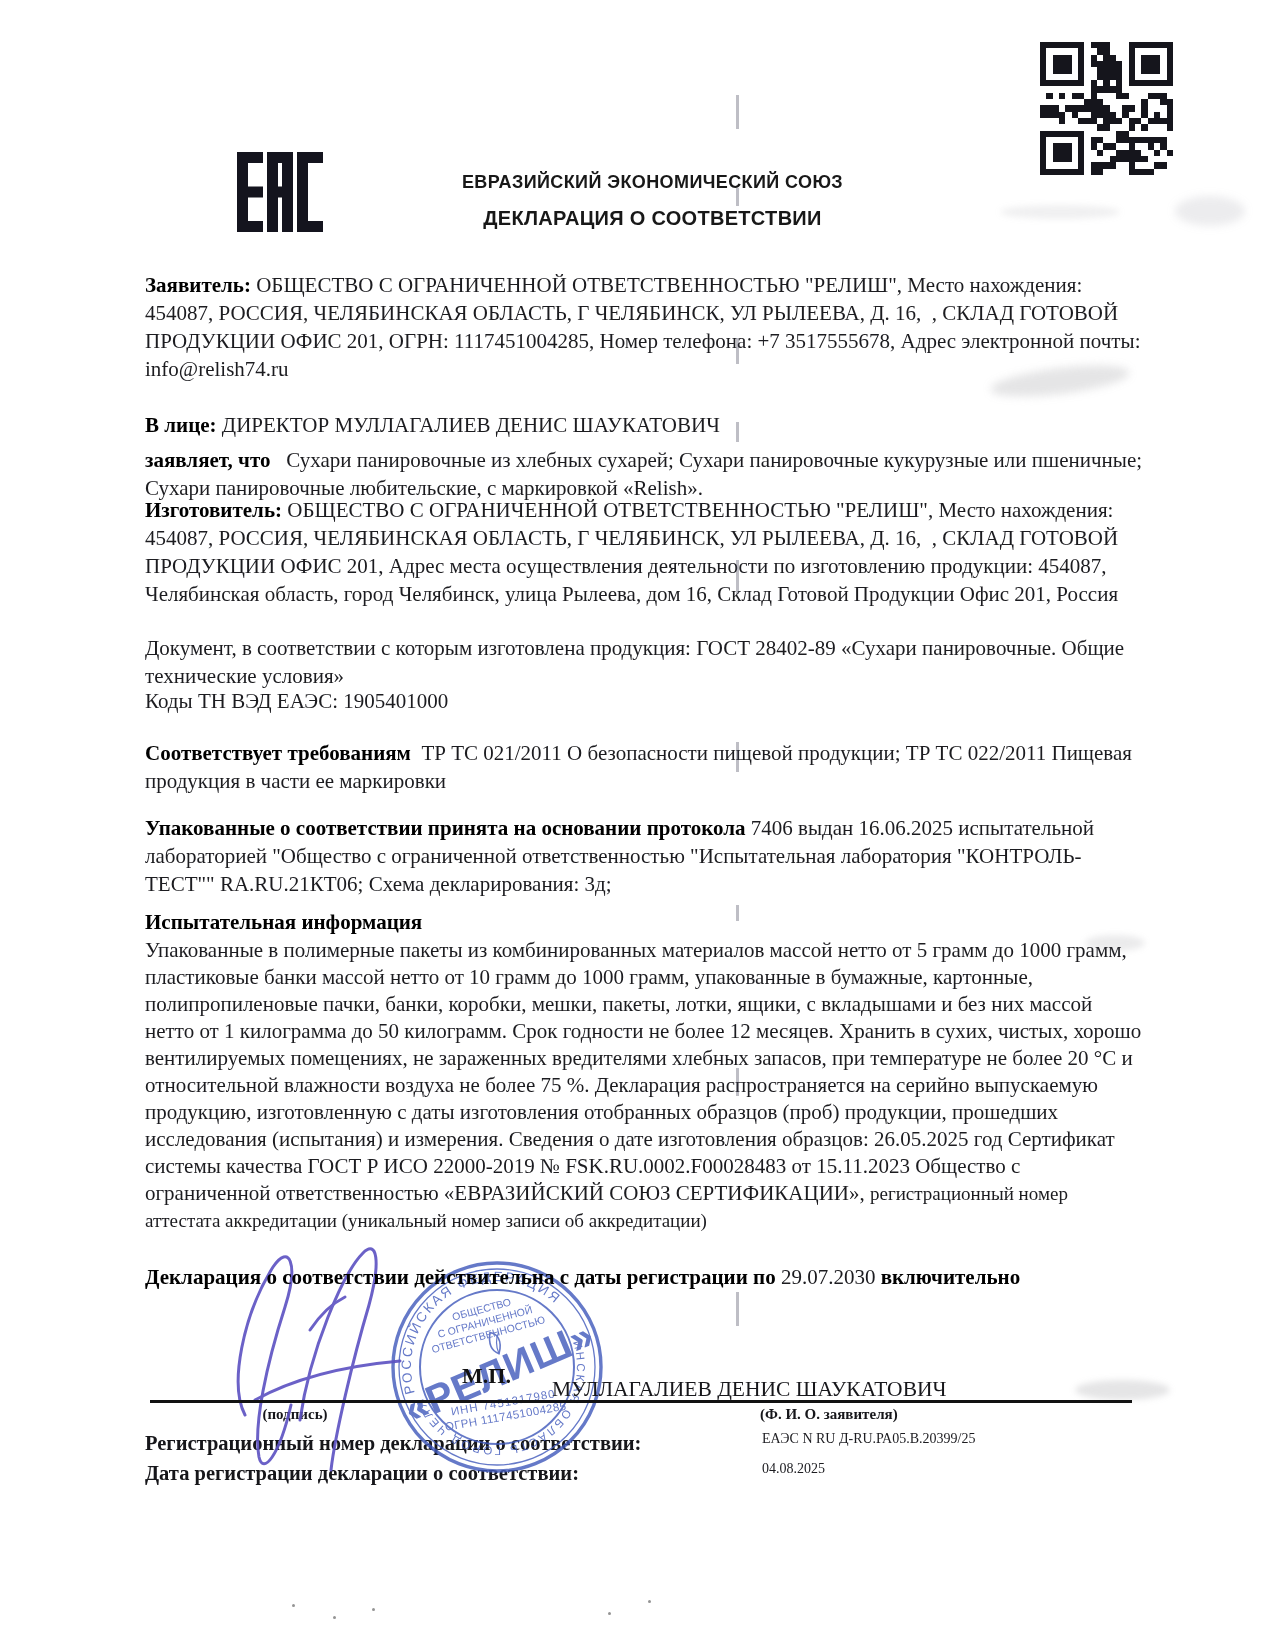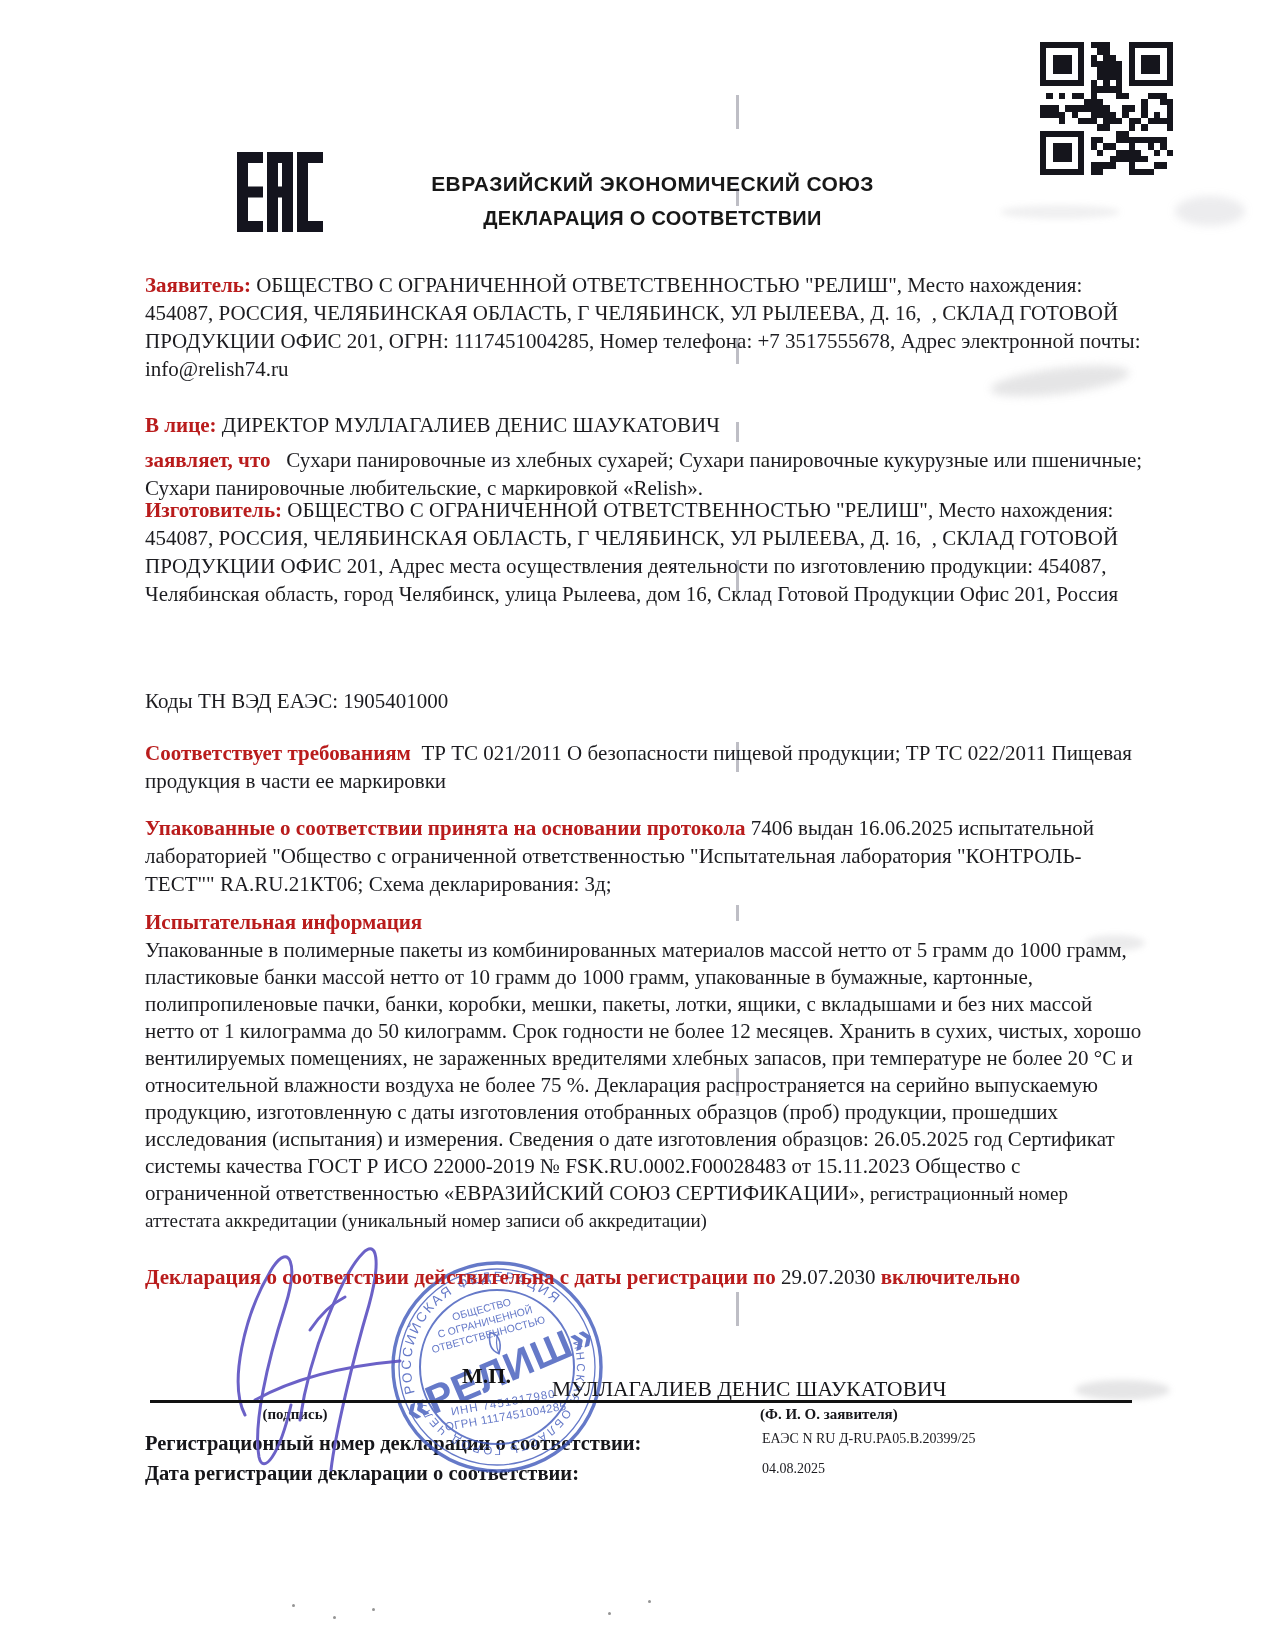--- a/index.html
+++ b/index.html
@@ -1,24 +1,24 @@
 <!DOCTYPE html>
 <html><head>
 <meta charset="utf-8">
 <style>
   html,body{margin:0;padding:0;background:#e8e8e8;}
   #page{position:relative;width:1275px;height:1650px;background:#ffffff;overflow:hidden;
         font-family:"Liberation Serif","DejaVu Serif",serif;color:#1c1c20;}
   .para{position:absolute;left:145px;width:998px;font-size:21px;line-height:28px;
         white-space:pre-wrap;color:#1c1c20;}
-  .para b{font-weight:bold;color:#b91c1c;margin-top:36px;}
+  .para b{font-weight:bold;color:#000000;margin-top:36px;}
   .tight{line-height:27px;}
   .head{position:absolute;left:170px;width:965px;text-align:center;
         font-family:"Liberation Sans","DejaVu Sans",sans-serif;font-weight:bold;color:#181818;}
-  .h1{top:172px;font-size:21px;letter-spacing:.4px;}
+  .h1{top:172px;font-size:18px;letter-spacing:.4px;}
   .h2{top:207px;font-size:20px;letter-spacing:.3px;}
   .small-note{font-size:19px;}
   .blabel{position:absolute;font-weight:bold;font-size:20.5px;color:#16161a;white-space:nowrap;}
   .bvalue{position:absolute;font-size:14px;color:#1c1c20;white-space:nowrap;}
   .caption{position:absolute;font-weight:bold;font-size:15px;color:#16161a;}
   .sigline{position:absolute;left:150px;top:1400px;width:982px;height:2.5px;background:#121212;z-index:10;}
   .mp{position:absolute;left:462px;top:1363px;font-weight:bold;font-size:22px;z-index:12;color:#111;}
   .fio-name{position:absolute;left:552px;top:1377px;font-size:21.5px;z-index:12;white-space:nowrap;color:#17171b;}
   #stamp{position:absolute;left:385px;top:1255px;width:224px;height:224px;z-index:5;
          font-family:"Liberation Sans","DejaVu Sans",sans-serif;}
@@ -290,20 +290,21 @@
   <div class="head h2">ДЕКЛАРАЦИЯ О СООТВЕТСТВИИ</div>
 
   <div class="para" style="top:271px"><b>Заявитель:</b><span> ОБЩЕСТВО С ОГРАНИЧЕННОЙ ОТВЕТСТВЕННОСТЬЮ "РЕЛИШ", Место нахождения: 454087, РОССИЯ, ЧЕЛЯБИНСКАЯ ОБЛАСТЬ, Г ЧЕЛЯБИНСК, УЛ РЫЛЕЕВА, Д. 16,  , СКЛАД ГОТОВОЙ ПРОДУКЦИИ ОФИС 201, ОГРН: 1117451004285, Номер телефона: +7 3517555678, Адрес электронной почты: info@relish74.ru</span></div>
 
   <div class="para" style="top:411px"><b>В лице:</b><span> ДИРЕКТОР МУЛЛАГАЛИЕВ ДЕНИС ШАУКАТОВИЧ</span></div>
 
   <div class="para" style="top:446px"><b>заявляет, что</b><span>   Сухари панировочные из хлебных сухарей; Сухари панировочные кукурузные или пшеничные; Сухари панировочные любительские, с маркировкой «Relish».</span></div>
 
   <div class="para" style="top:496px"><b>Изготовитель:</b><span> ОБЩЕСТВО С ОГРАНИЧЕННОЙ ОТВЕТСТВЕННОСТЬЮ "РЕЛИШ", Место нахождения: 454087, РОССИЯ, ЧЕЛЯБИНСКАЯ ОБЛАСТЬ, Г ЧЕЛЯБИНСК, УЛ РЫЛЕЕВА, Д. 16,  , СКЛАД ГОТОВОЙ ПРОДУКЦИИ ОФИС 201, Адрес места осуществления деятельности по изготовлению продукции: 454087, Челябинская область, город Челябинск, улица Рылеева, дом 16, Склад Готовой Продукции Офис 201, Россия</span></div>
 
+  <div class="para" style="top:634px">Документ, в соответствии с которым изготовлена продукция: ГОСТ 28402-89 «Сухари панировочные. Общие технические условия»</div>
 
   <div class="para" style="top:687px">Коды ТН ВЭД ЕАЭС: 1905401000</div>
 
   <div class="para" style="top:739px"><b>Соответствует требованиям</b><span>  ТР ТС 021/2011 О безопасности пищевой продукции; ТР ТС 022/2011 Пищевая продукция в части ее маркировки</span></div>
 
   <div class="para" style="top:814px"><b>Упакованные о соответствии принята на основании протокола</b><span> 7406 выдан 16.06.2025 испытательной лабораторией "Общество с ограниченной ответственностью "Испытательная лаборатория "КОНТРОЛЬ-ТЕСТ"" RA.RU.21КТ06; Схема декларирования: 3д;</span></div>
 
   <div class="para" style="top:908px"><b>Испытательная информация</b></div>
   <div class="para tight" style="top:937px"><span>Упакованные в полимерные пакеты из комбинированных материалов массой нетто от 5 грамм до 1000 грамм, пластиковые банки массой нетто от 10 грамм до 1000 грамм, упакованные в бумажные, картонные, полипропиленовые пачки, банки, коробки, мешки, пакеты, лотки, ящики, с вкладышами и без них массой нетто от 1 килограмма до 50 килограмм. Срок годности не более 12 месяцев. Хранить в сухих, чистых, хорошо вентилируемых помещениях, не зараженных вредителями хлебных запасов, при температуре не более 20 °С и относительной влажности воздуха не более 75 %. Декларация распространяется на серийно выпускаемую продукцию, изготовленную с даты изготовления отобранных образцов (проб) продукции, прошедших исследования (испытания) и измерения. Сведения о дате изготовления образцов: 26.05.2025 год Сертификат системы качества ГОСТ Р ИСО 22000-2019 № FSK.RU.0002.F00028483 от 15.11.2023 Общество с ограниченной ответственностью «ЕВРАЗИЙСКИЙ СОЮЗ СЕРТИФИКАЦИИ», </span><span class="small-note">регистрационный номер аттестата аккредитации (уникальный номер записи об аккредитации)</span></div>
 

